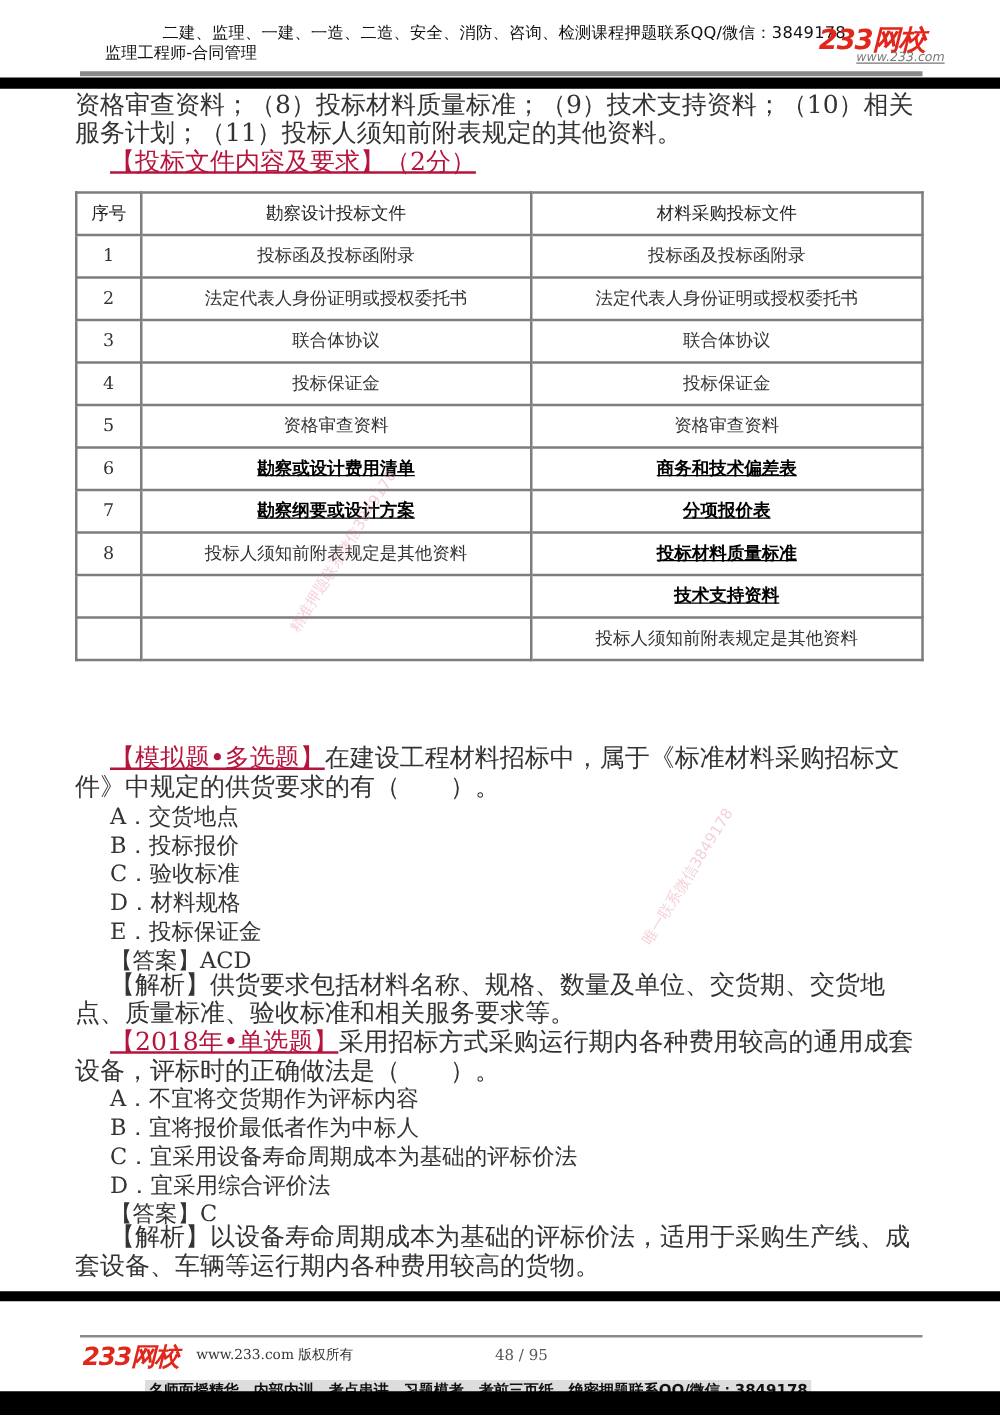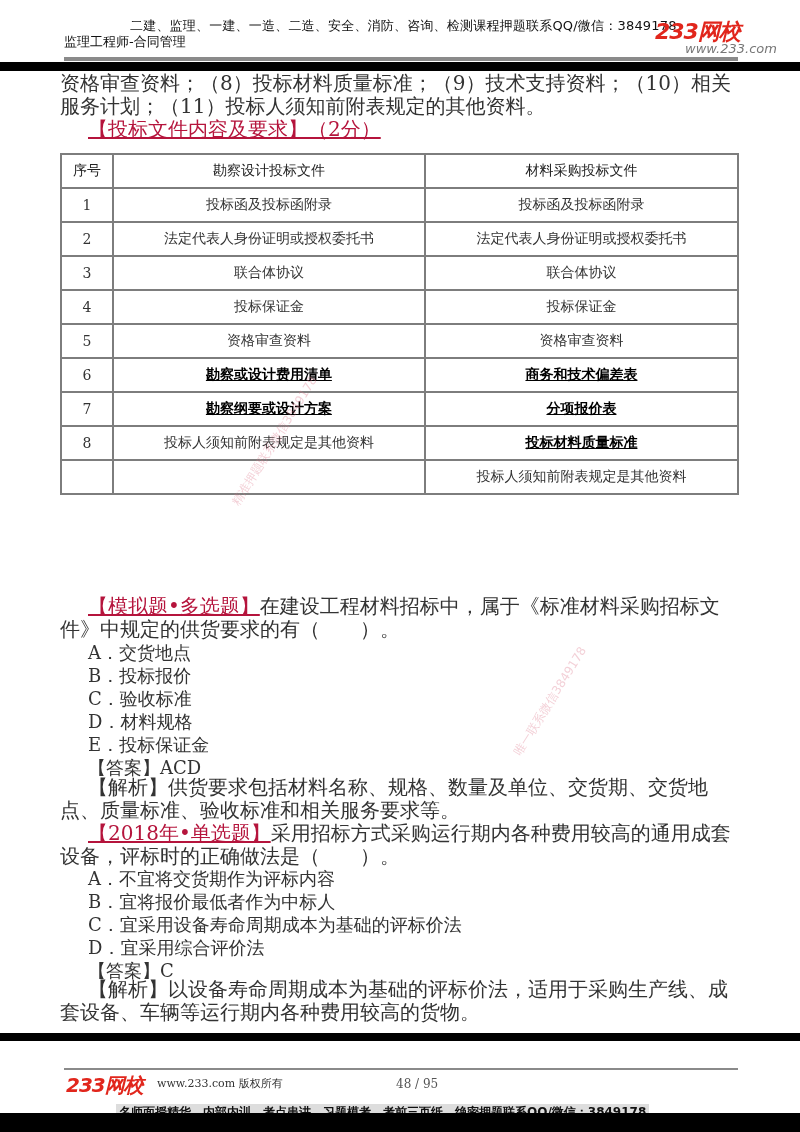--- a/index.html
+++ b/index.html
@@ -7,29 +7,29 @@
     width: 800px; height: 1132px; position: relative; overflow: hidden;
     background: #ffffff; color: #2a2a2a;
     font-family: "DejaVu Serif", "Liberation Serif", serif;
   }
   .abs { position: absolute; }
   .hdr-top {
     left: 130px; top: 17px; font-size: 13px; color: #111;
     font-family: "DejaVu Sans", "Liberation Sans", sans-serif; white-space: nowrap; letter-spacing: 0.2px;
   }
   .hdr-sub {
-    left: 64px; top: 33px; font-size: 13px; color: #111;
+    left: 84px; top: 33px; font-size: 13px; color: #111;
     font-family: "DejaVu Sans", "Liberation Sans", sans-serif; white-space: nowrap;
   }
   .logo {
     font-family: "DejaVu Sans", "Liberation Sans", sans-serif; font-style: italic; font-weight: bold;
     color: #e1261c; letter-spacing: -1px;
   }
   .logo-top { left: 655px; top: 17px; font-size: 22px; }
-  .logo-url { left: 685px; top: 41px; font-size: 13px; color: #777; font-style: italic; font-family: "DejaVu Sans", sans-serif; }
+  .logo-url { left: 685px; top: 41px; font-size: 10px; color: #777; font-style: italic; font-family: "DejaVu Sans", sans-serif; text-decoration: underline; }
   .gray-rule-top { left: 64px; top: 57px; width: 674px; height: 4px; background: #8a8a8a; }
   .black-band-top { left: 0; top: 62px; width: 800px; height: 9px; background: #000; }
 
   .para { left: 60px; width: 680px; font-size: 20px; line-height: 23px; color: #333; }
   .indent { text-indent: 28px; }
   .red-tag { color: #b5143c; text-decoration: underline; text-decoration-color: #b5143c; }
 
   table.bid {
     position: absolute; left: 60px; top: 153px; width: 679px;
     border-collapse: collapse; font-size: 14px; color: #333;
@@ -127,20 +127,25 @@
         <td><span class="hl">分项报价表</span></td>
       </tr>
       <tr>
         <td><span>8</span></td>
         <td><span>投标人须知前附表规定是其他资料</span></td>
         <td><span class="hl">投标材料质量标准</span></td>
       </tr>
       <tr>
         <td><span></span></td>
         <td><span></span></td>
+        <td><span class="hl">技术支持资料</span></td>
+      </tr>
+      <tr>
+        <td><span></span></td>
+        <td><span></span></td>
         <td><span>投标人须知前附表规定是其他资料</span></td>
       </tr>
     </tbody>
 </table>
 
 <div class="abs wm" style="left:228px; top:500px;">精准押题联系微信3849178</div>
 <div class="abs wm" style="left:510px; top:750px;">唯一联系微信3849178</div>
 
 <div class="abs para indent" style="top:595px;">
   <span class="red-tag">【模拟题•多选题】</span><span>在建设工程材料招标中，属于《标准材料采购招标文件》中规定的供货要求的有（　　）。</span>

